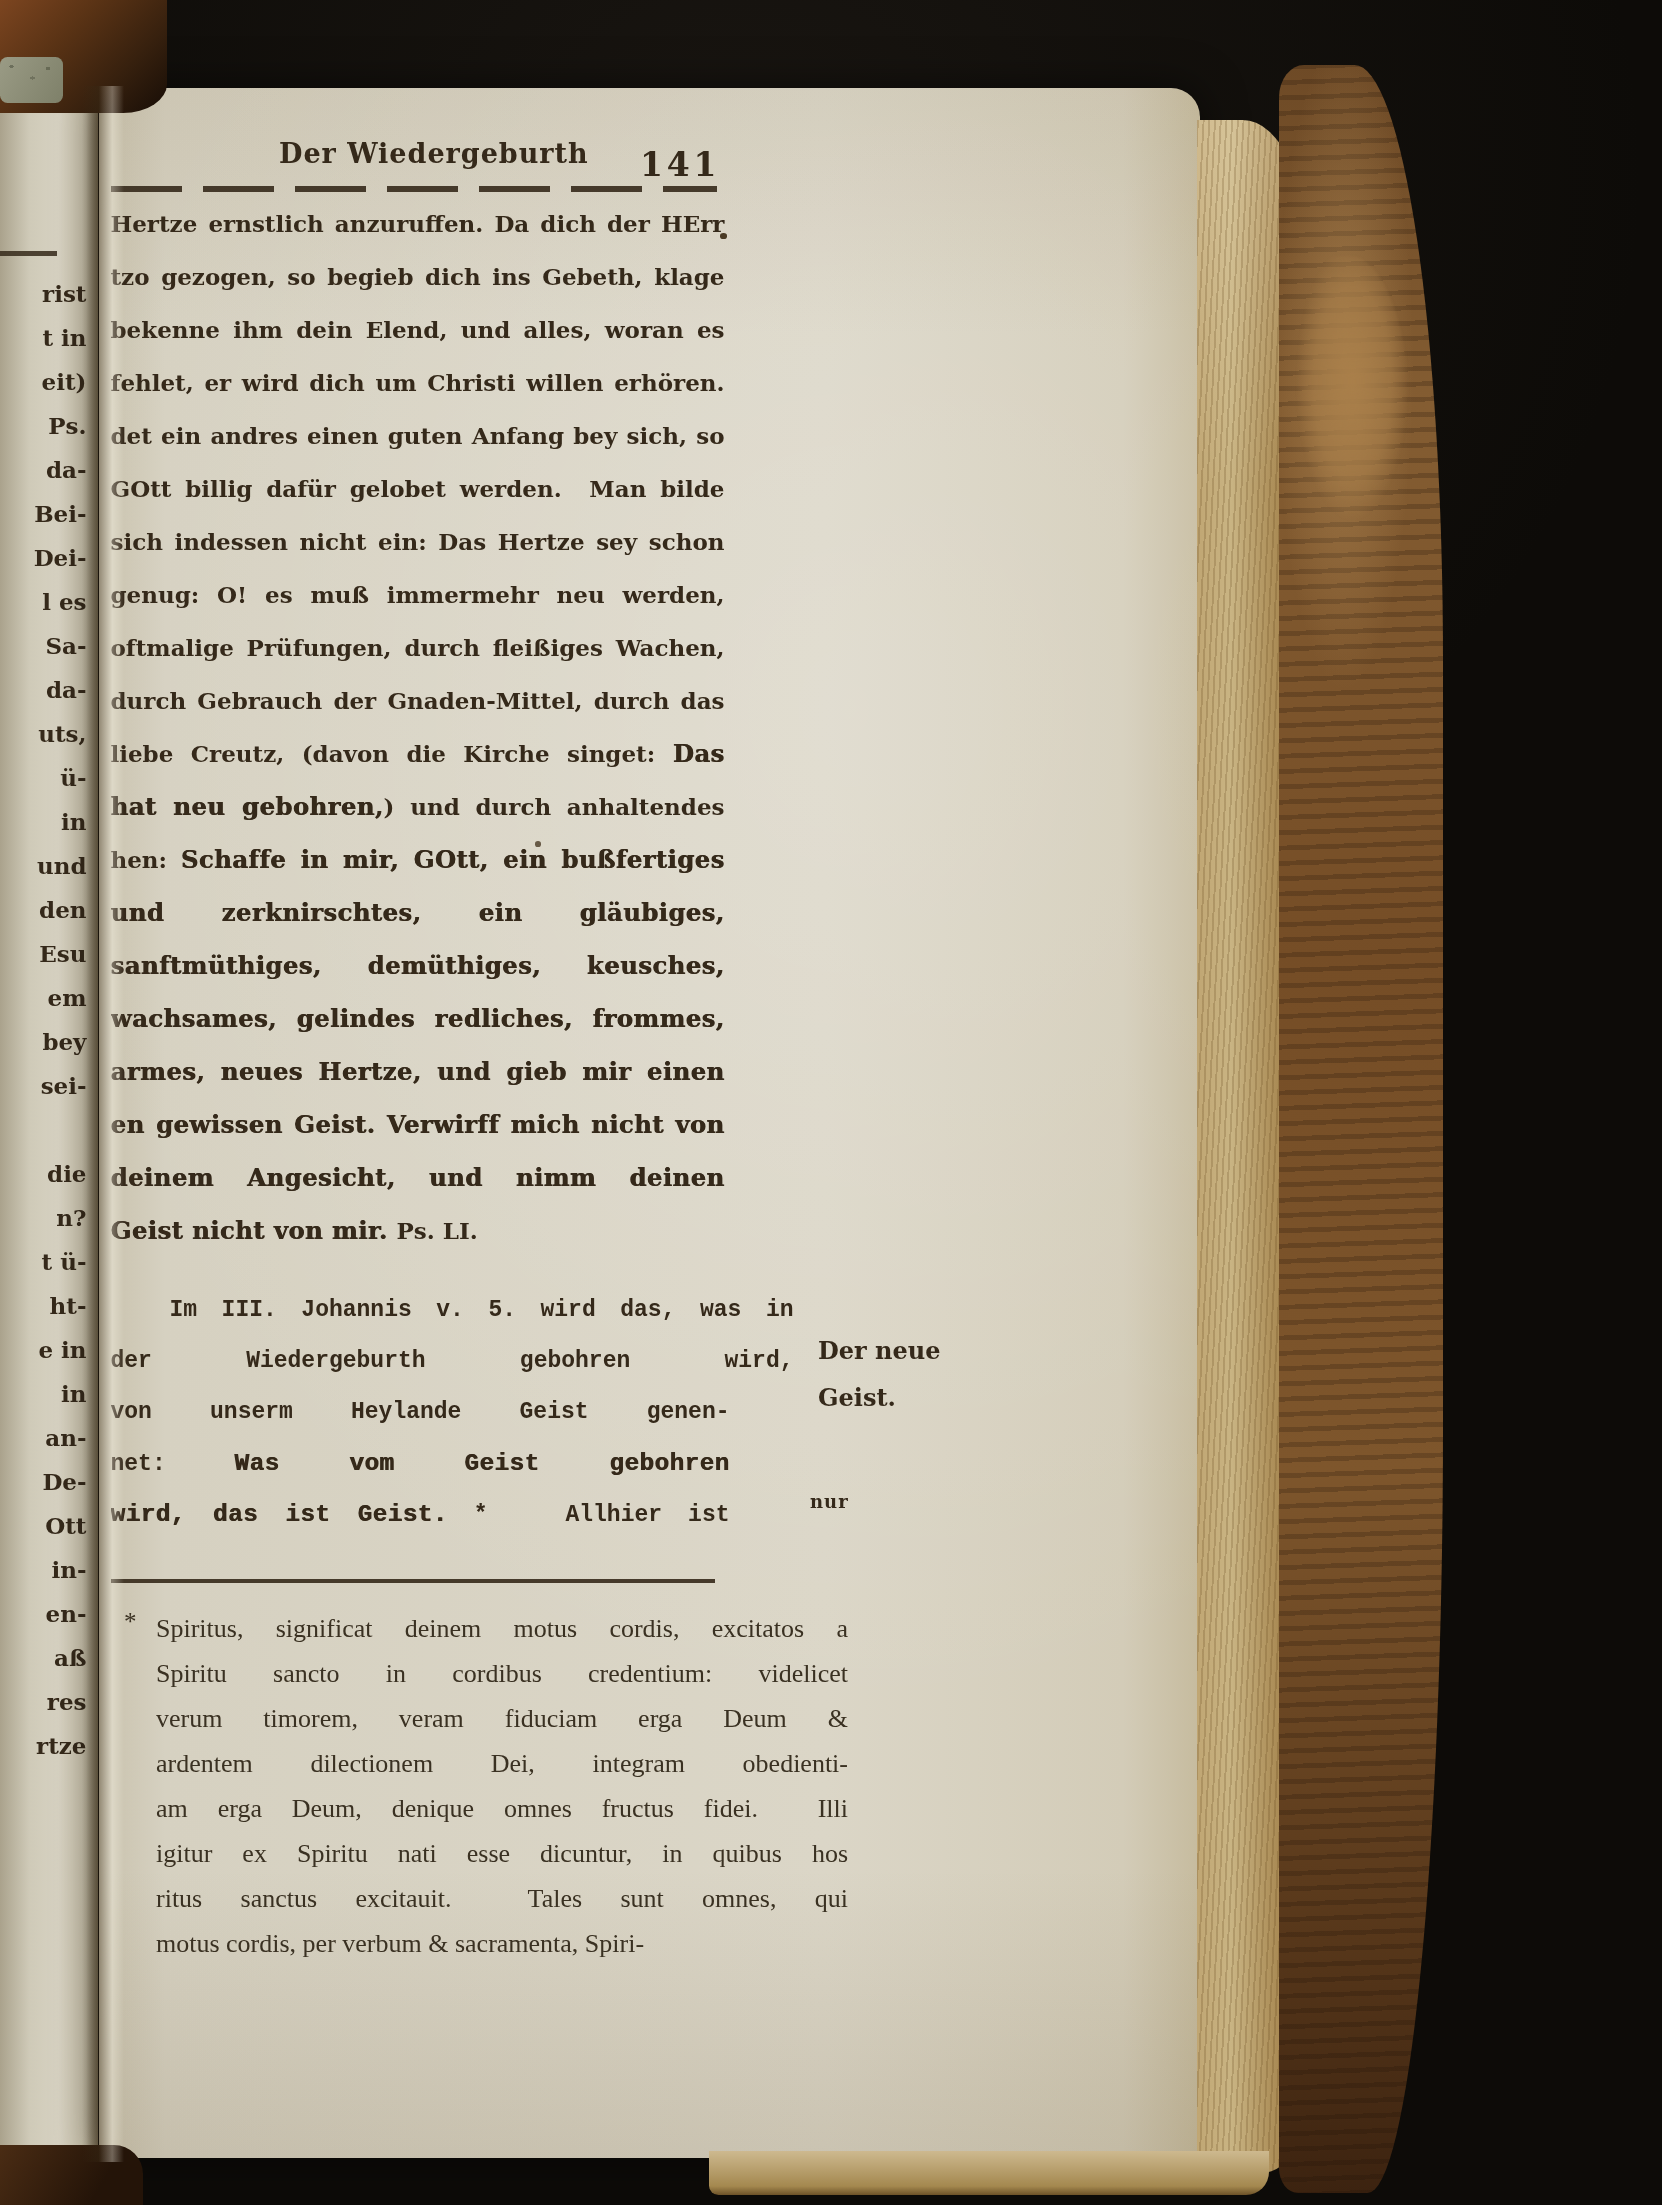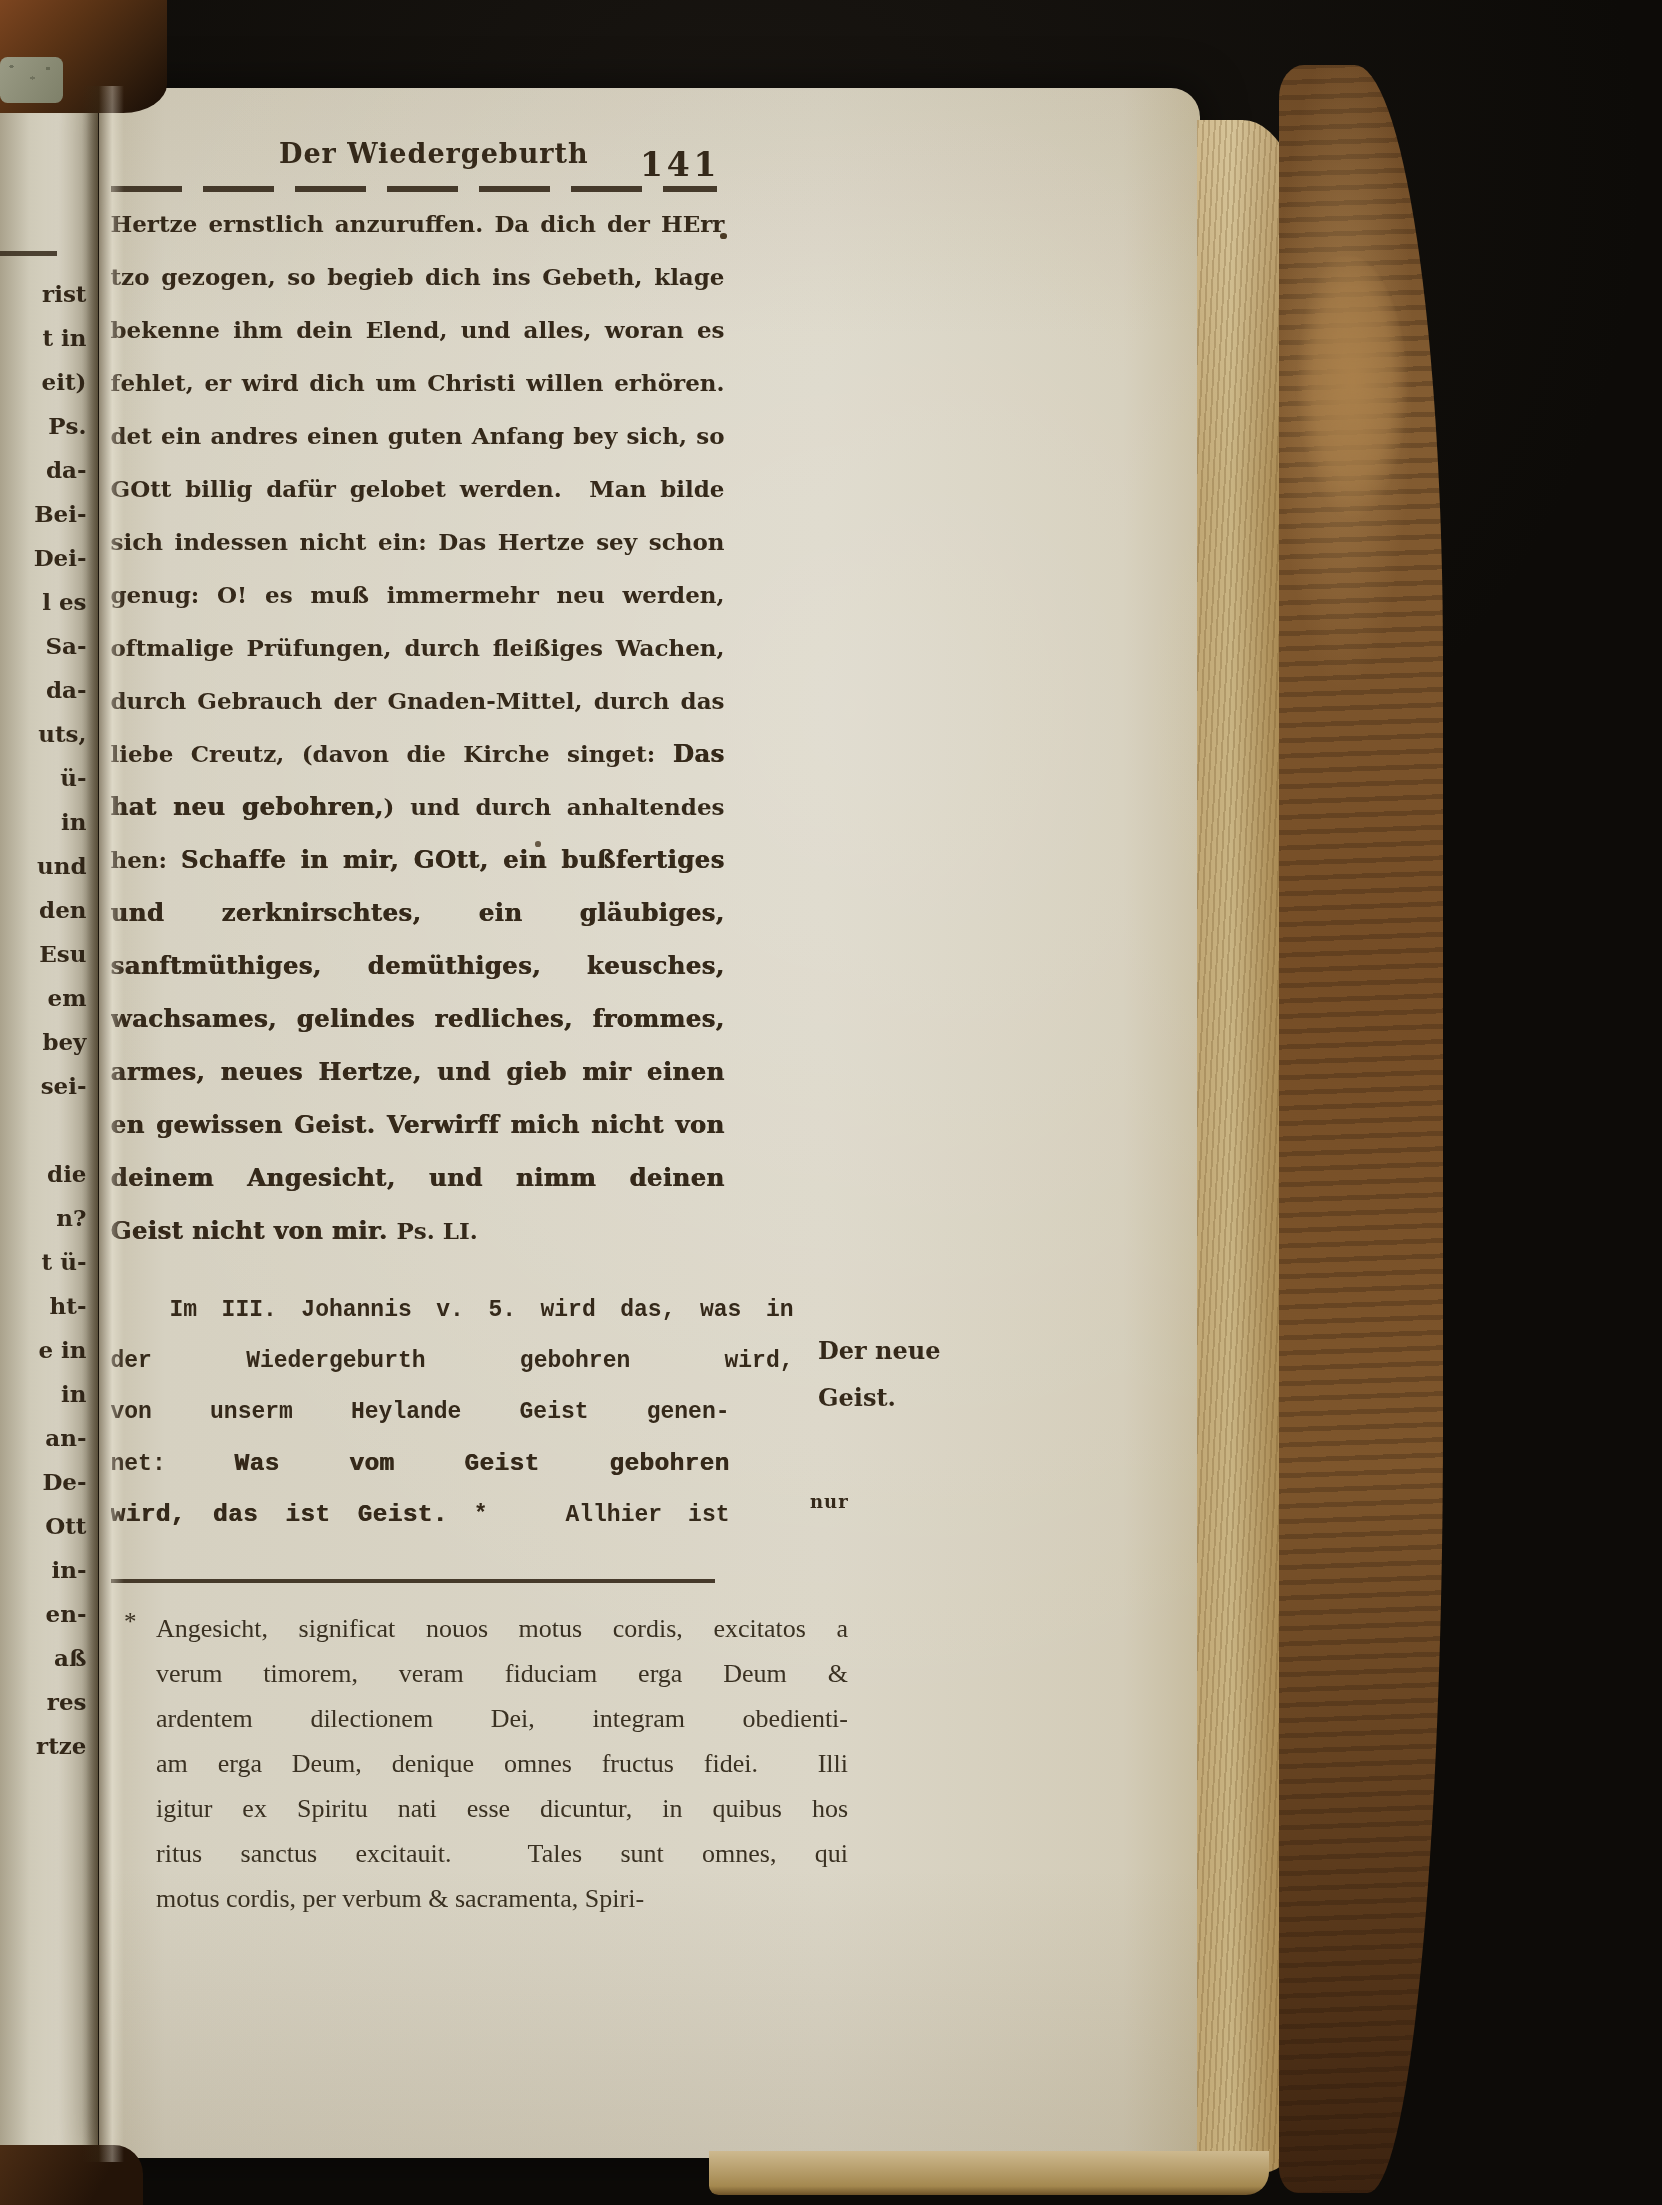--- a/index.html
+++ b/index.html
@@ -193,21 +193,22 @@
     <div class="margin-note">
         <div class="mn-line">Der neue</div>
         <div class="mn-line">Geist.</div>
       </div>
 
     <div class="catchword">nur</div>
 
     <div class="footnote-rule"></div>
     <div class="footnote-marker">*</div>
     <div class="footnote-text">
-        <div class="fn-line">Angesicht, significat nouos motus cordis, excitatos a</div>
+        <div class="fn-line">Spiritus, significat deinem motus cordis, excitatos a</div>
+        <div class="fn-line">Spiritu sancto in cordibus credentium: videlicet</div>
         <div class="fn-line">verum timorem, veram fiduciam erga Deum &amp;</div>
         <div class="fn-line">ardentem dilectionem Dei, integram obedienti-</div>
         <div class="fn-line">am erga Deum, denique omnes fructus fidei.  Illi</div>
         <div class="fn-line">igitur ex Spiritu nati esse dicuntur, in quibus hos</div>
         <div class="fn-line">ritus sanctus excitauit.  Tales sunt omnes, qui</div>
         <div class="fn-line">motus cordis, per verbum &amp; sacramenta, Spiri-</div>
       </div>
 
     <div class="ink-dot dot-1"></div>
     <div class="ink-dot dot-2"></div>

